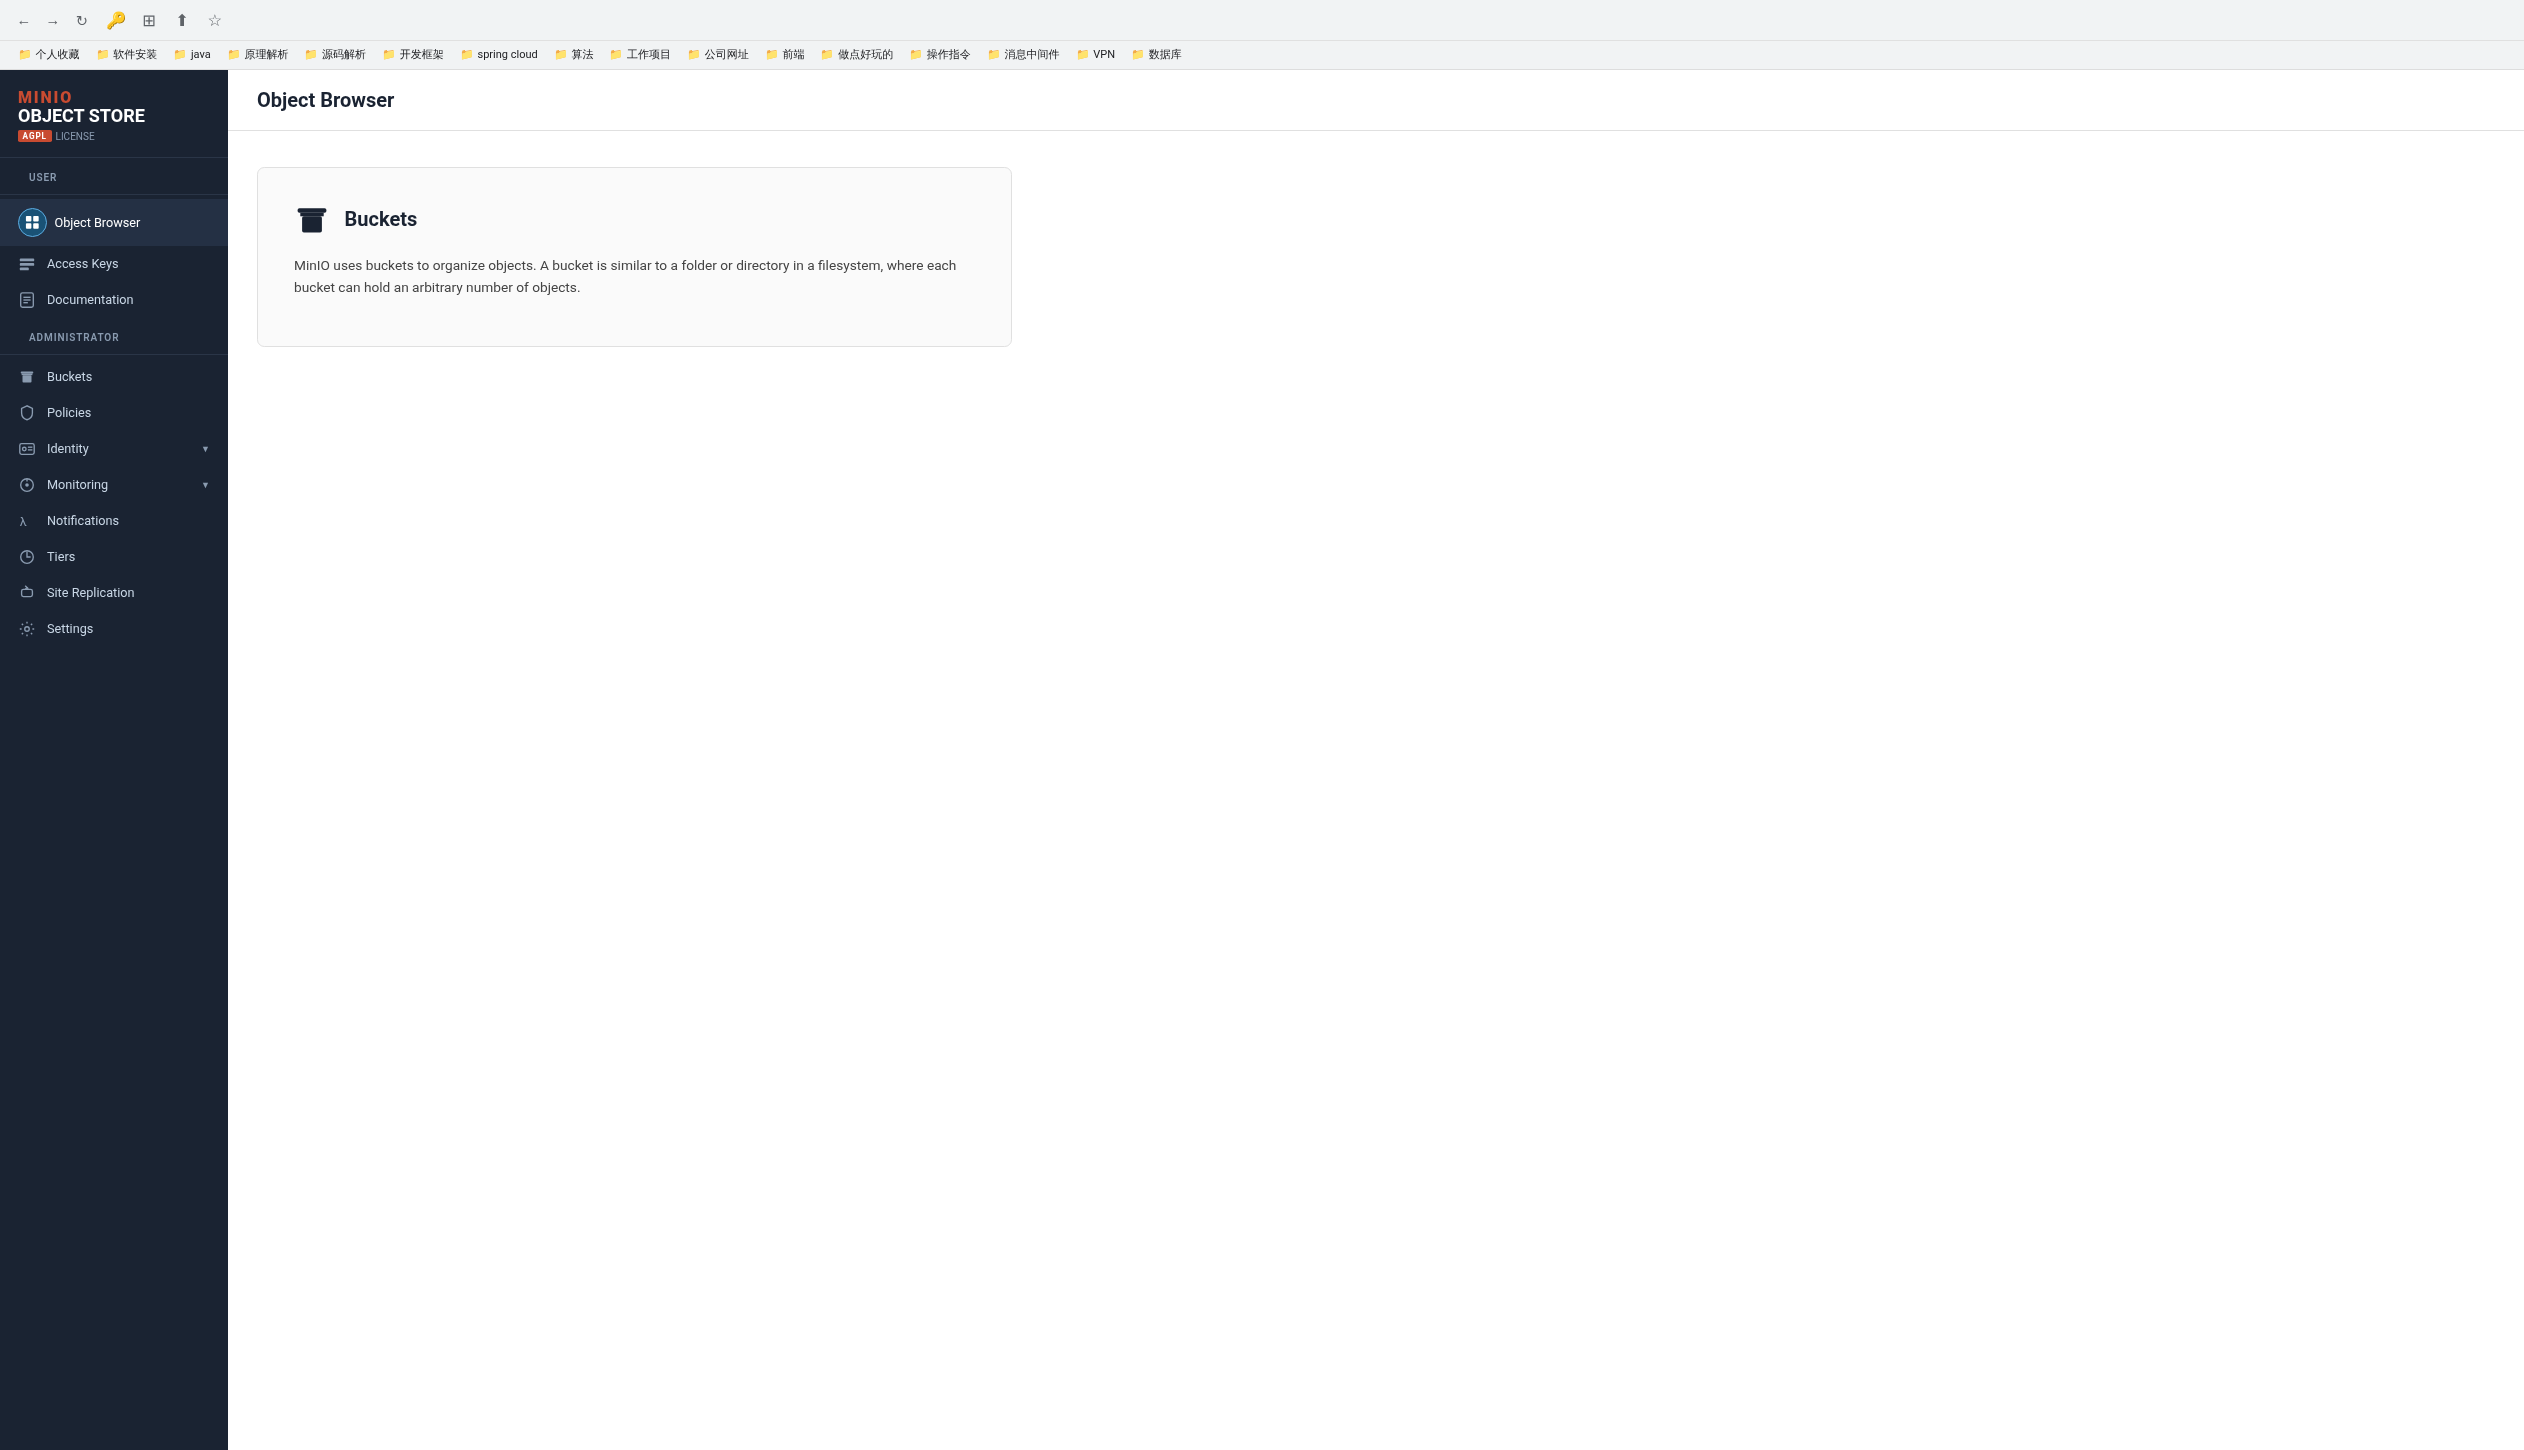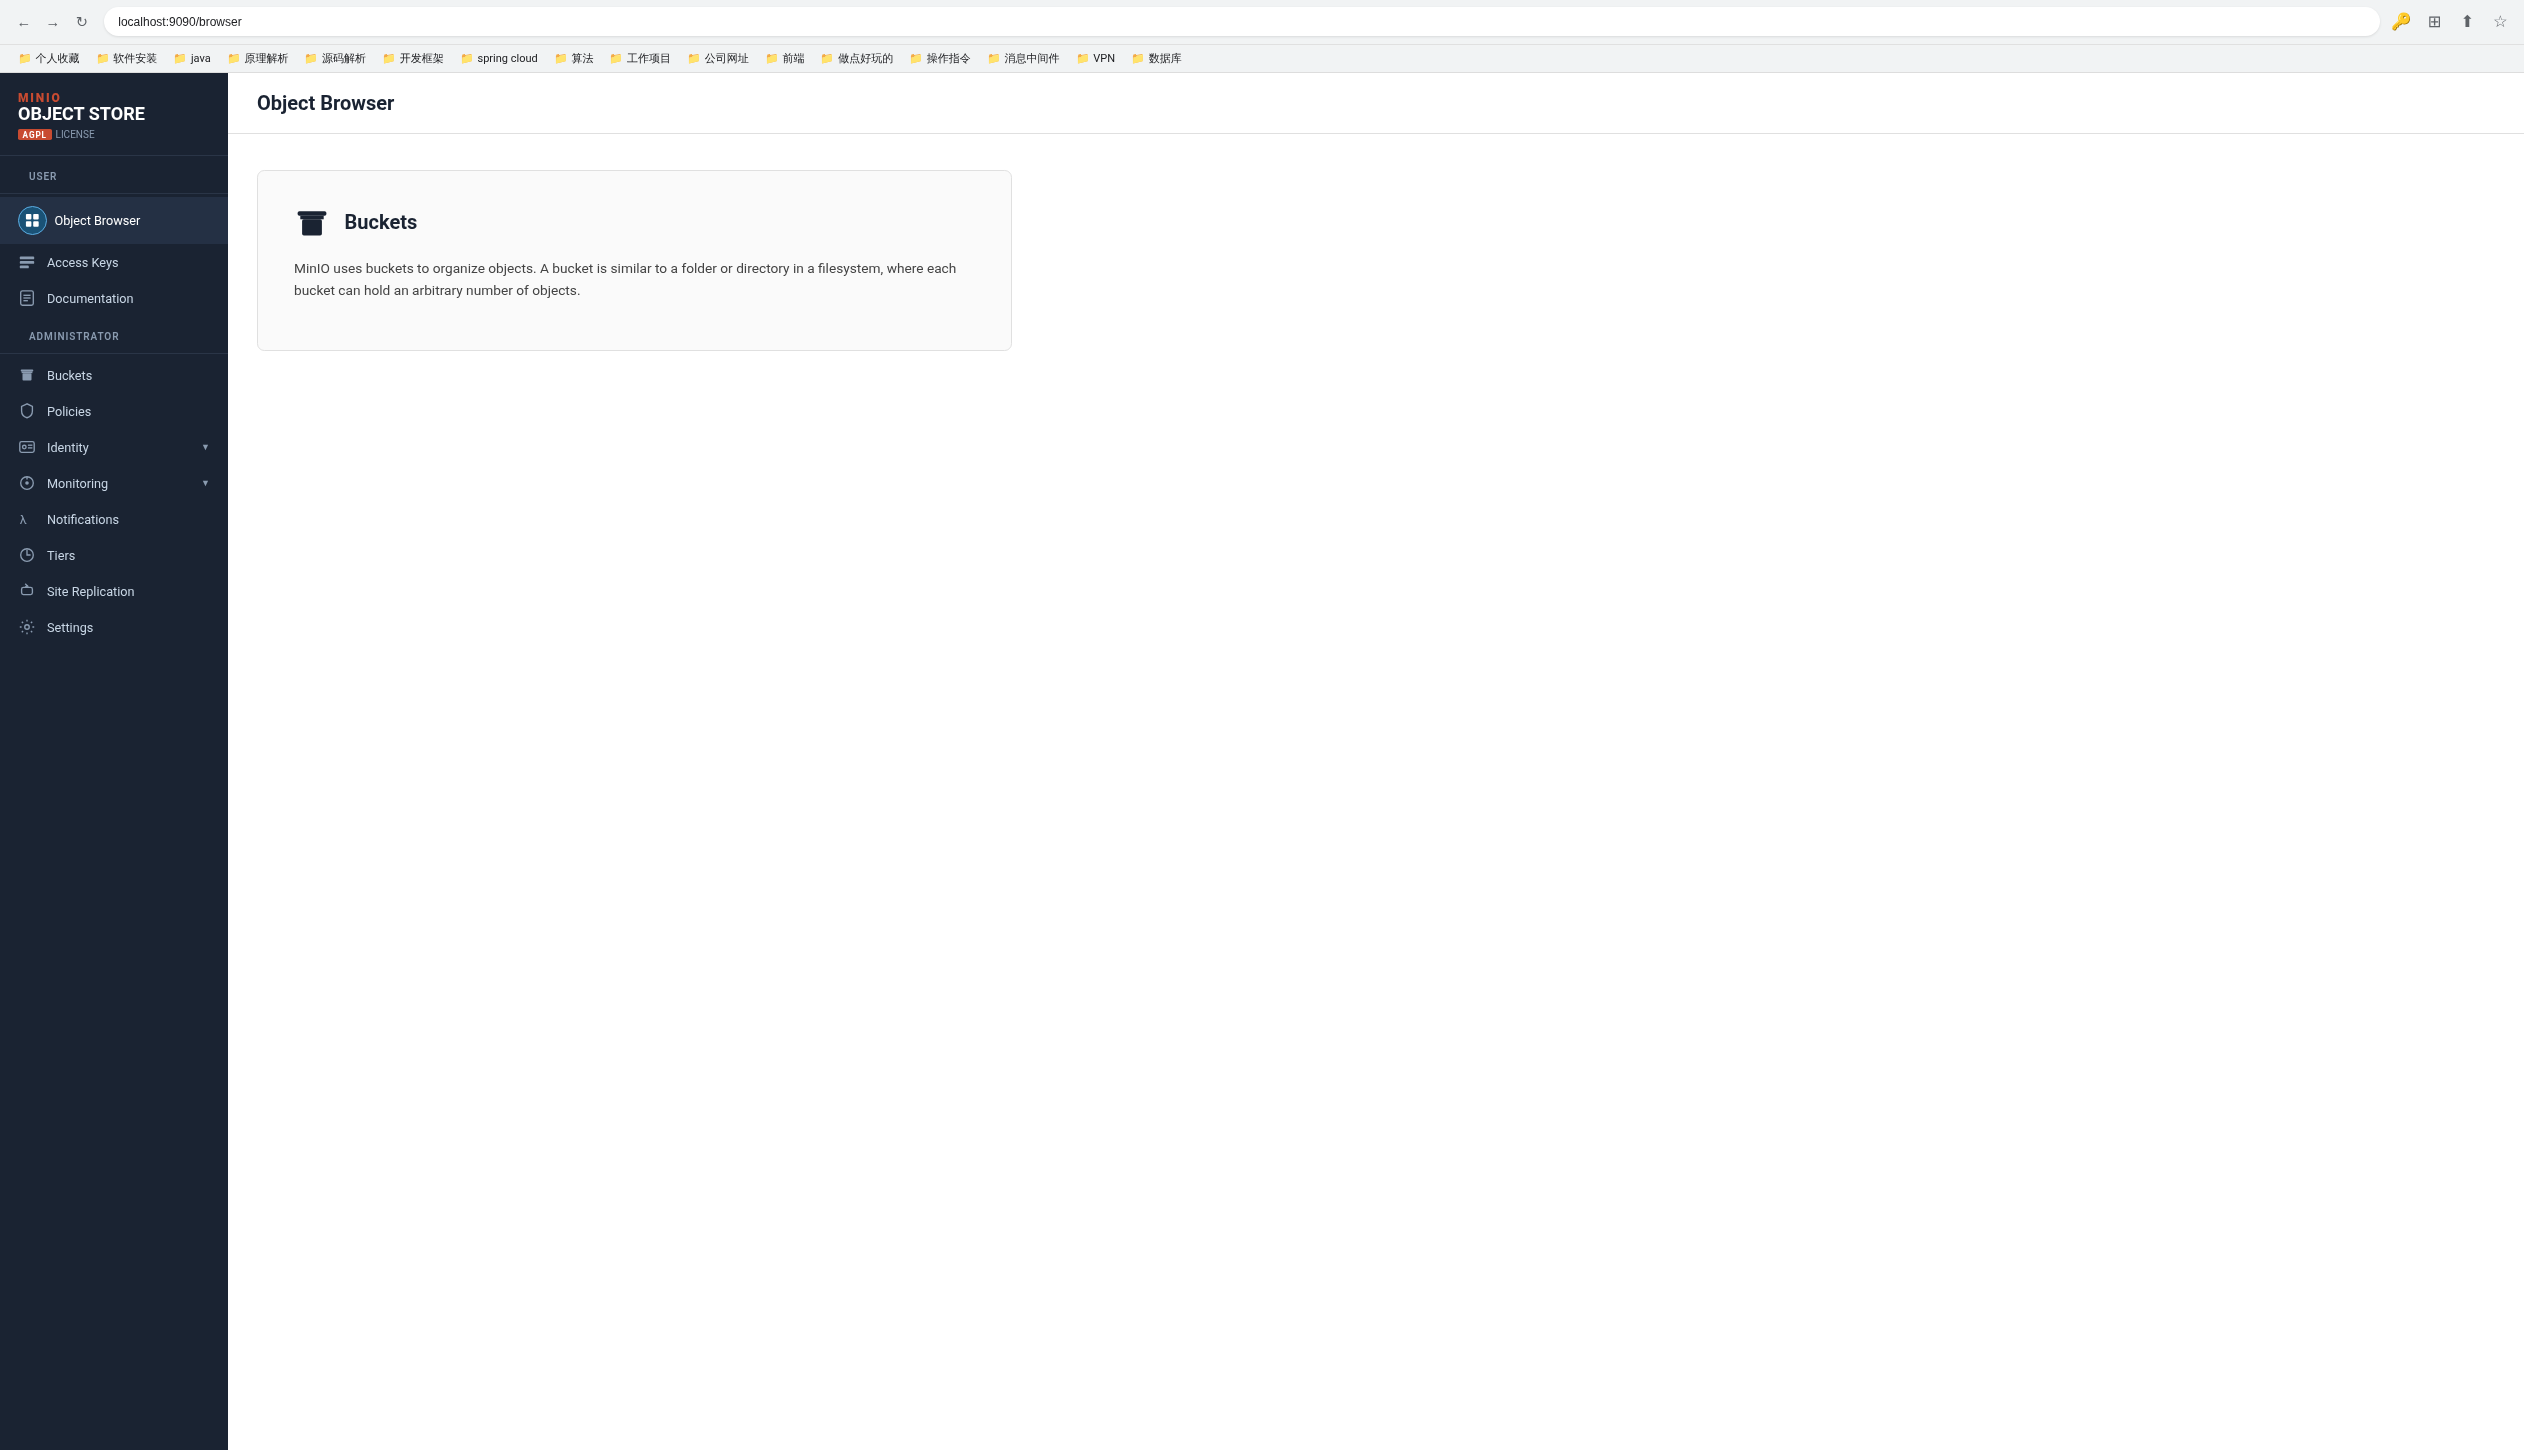--- a/index.html
+++ b/index.html
@@ -43,21 +43,21 @@
     .app-container { display: flex; flex: 1; overflow: hidden; }
 
     
     .sidebar {
       width: 228px; background: #1a2332; color: #fff;
       display: flex; flex-direction: column; overflow-y: auto; flex-shrink: 0;
     }
     .sidebar-logo {
       padding: 18px 18px 14.6px; border-bottom: 0.9px solid #2a3547;
     }
-    .logo-minio { color: #c84b31; font-weight: 900; font-size: 12px; letter-spacing: 1.8px; }
+    .logo-minio { color: #c84b31; font-weight: 900; font-size: 16px; letter-spacing: 1.8px; }
     .logo-object-store { font-size: 18px; font-weight: 700; color: #fff; line-height: 1; }
     .logo-license {
       display: flex; align-items: flex-end; gap: 4px; margin-top: 5.5px;
       font-size: 10px; color: #8a9bb0;
     }
     .license-badge {
       background: #c84b31; color: #fff; font-size: 8.2px; font-weight: 700;
       padding: 0.9px 4.6px; border-radius: 1.8px; letter-spacing: 0.9px;
     }
 
@@ -112,21 +112,20 @@
 </head>
 <body>
 
 <div class="browser-chrome">
   <div class="browser-toolbar">
     <div class="nav-buttons">
       <button class="nav-btn">←</button>
       <button class="nav-btn">→</button>
       <button class="nav-btn">↻</button>
     </div>
-    <input class="address-bar" type="text" value="localhost:9090/browser" style="">
     <div class="toolbar-actions">
       <div class="toolbar-icon">🔑</div>
       <div class="toolbar-icon">⊞</div>
       <div class="toolbar-icon">⬆</div>
       <div class="toolbar-icon">☆</div>
     </div>
   </div>
   <div class="bookmarks-bar">
     <div class="bookmark-item">
       <span class="bookmark-folder-icon">📁</span>

